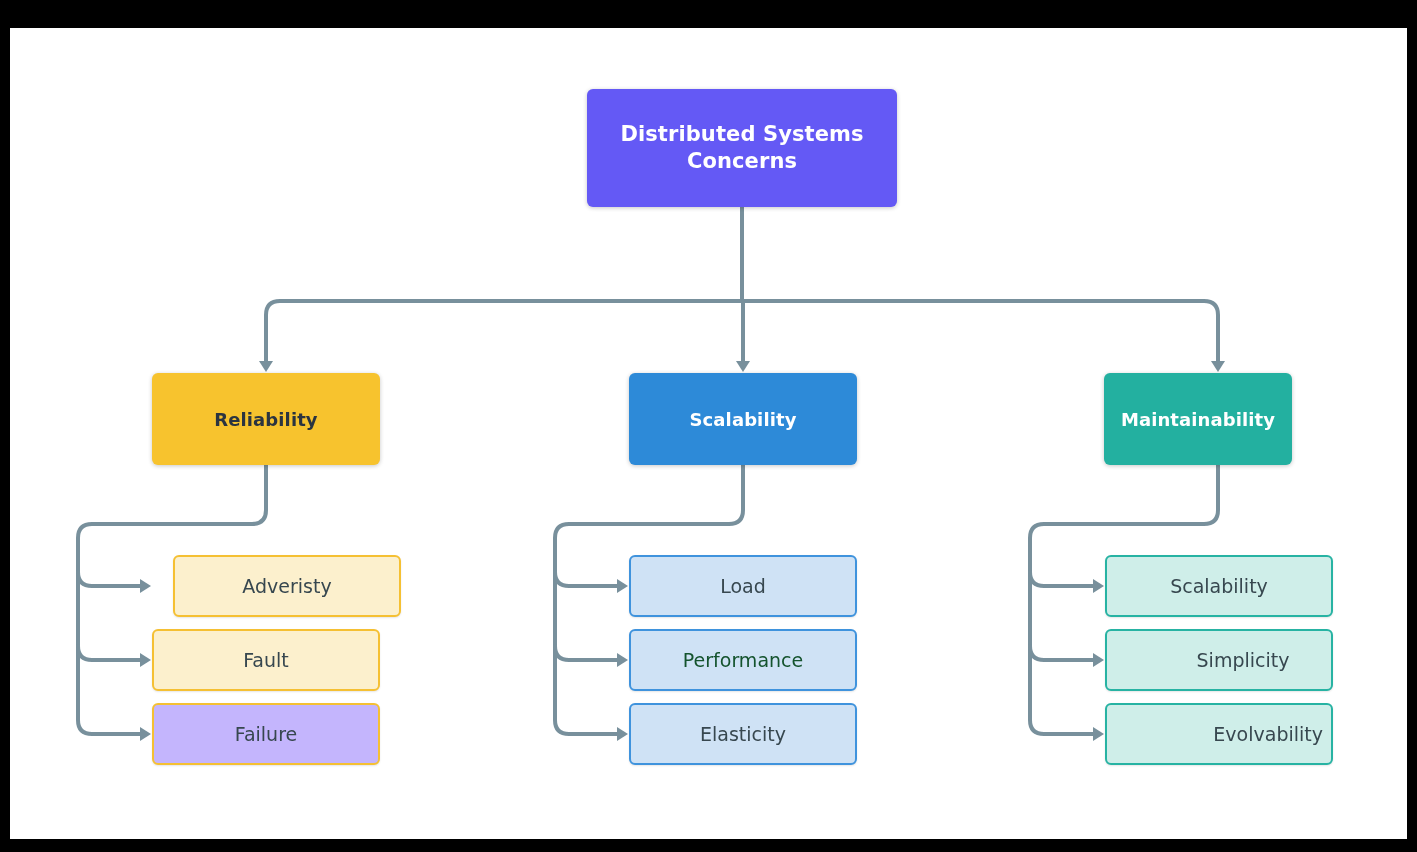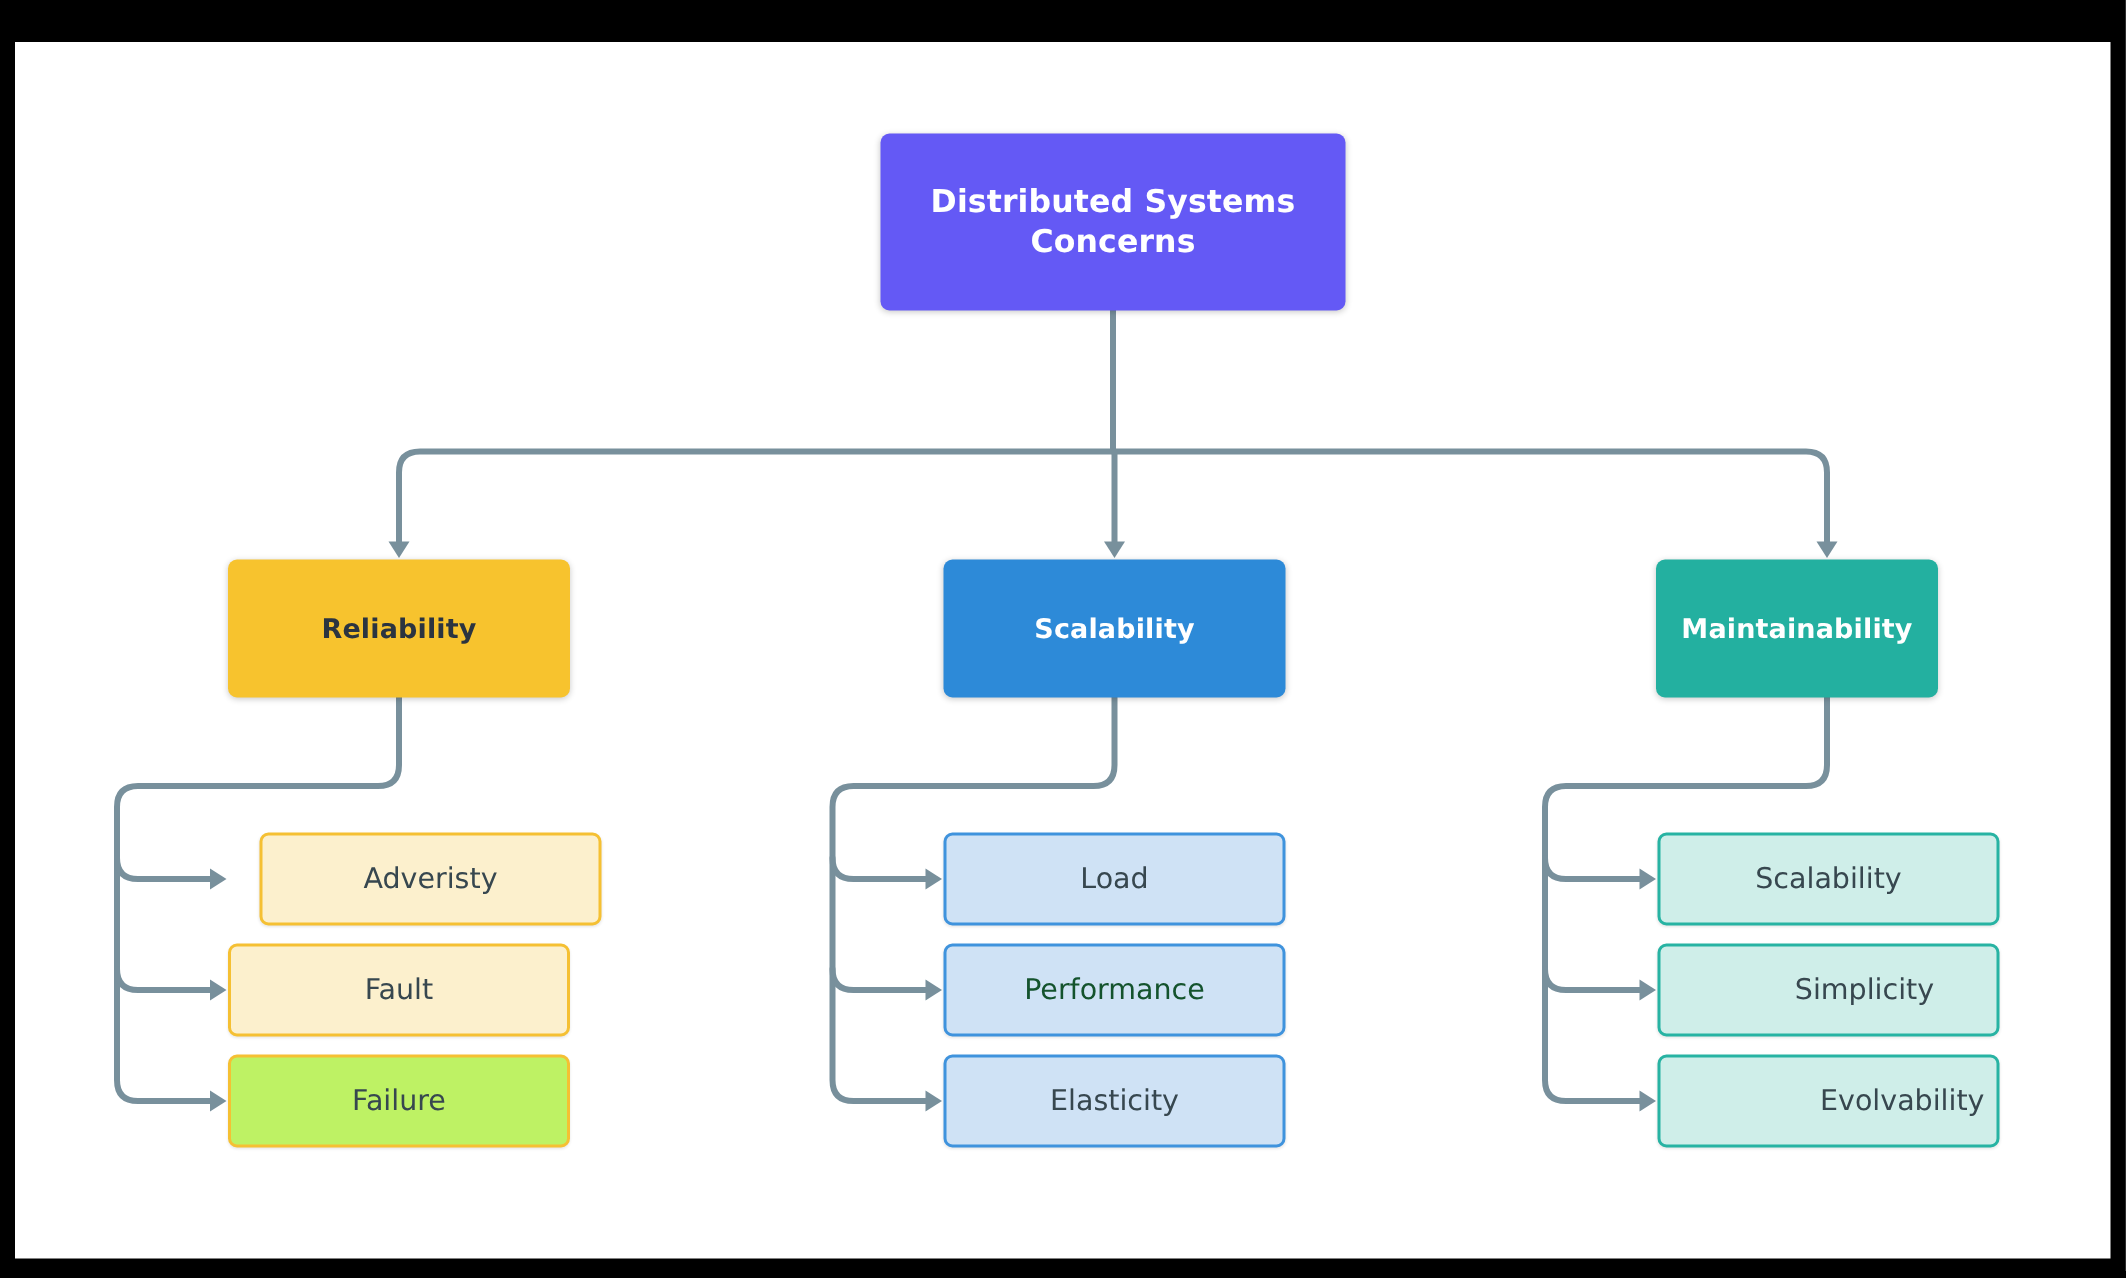--- a/index.html
+++ b/index.html
@@ -101,21 +101,21 @@
     <div id="nodes-layer">
         <div class="node-box node-cat" style="left: 142px; top: 345px; width: 228px; height: 92px; background: rgb(247, 195, 46); color: rgb(43, 52, 64);">
           <span class="node-label">Reliability</span>
         </div>
         <div class="node-box node-leaf" style="left: 142px; top: 527px; width: 228px; height: 62px; background: rgb(252, 240, 205); color: rgb(55, 71, 79); border-color: rgb(245, 192, 51); margin-left: 21px;">
           <span class="node-label">Adveristy</span>
         </div>
         <div class="node-box node-leaf" style="left: 142px; top: 601px; width: 228px; height: 62px; background: rgb(252, 240, 205); color: rgb(55, 71, 79); border-color: rgb(245, 192, 51);">
           <span class="node-label">Fault</span>
         </div>
-        <div class="node-box node-leaf" style="left: 142px; top: 675px; width: 228px; height: 62px; background: #bef264; color: rgb(55, 71, 79); border-color: rgb(245, 192, 51);">
+        <div class="node-box node-leaf" style="left: 142px; top: 675px; width: 228px; height: 62px; background: #c4b5fd; color: rgb(55, 71, 79); border-color: rgb(245, 192, 51);">
           <span class="node-label">Failure</span>
         </div>
         <div class="node-box node-cat" style="left: 619px; top: 345px; width: 228px; height: 92px; background: rgb(45, 138, 216); color: rgb(255, 255, 255);">
           <span class="node-label">Scalability</span>
         </div>
         <div class="node-box node-leaf" style="left: 619px; top: 527px; width: 228px; height: 62px; background: rgb(207, 226, 245); color: rgb(55, 71, 79); border-color: rgb(63, 147, 221);">
           <span class="node-label">Load</span>
         </div>
         <div class="node-box node-leaf" style="left: 619px; top: 601px; width: 228px; height: 62px; background: rgb(207, 226, 245); color: #14532d; border-color: rgb(63, 147, 221);">
           <span class="node-label">Performance</span>

